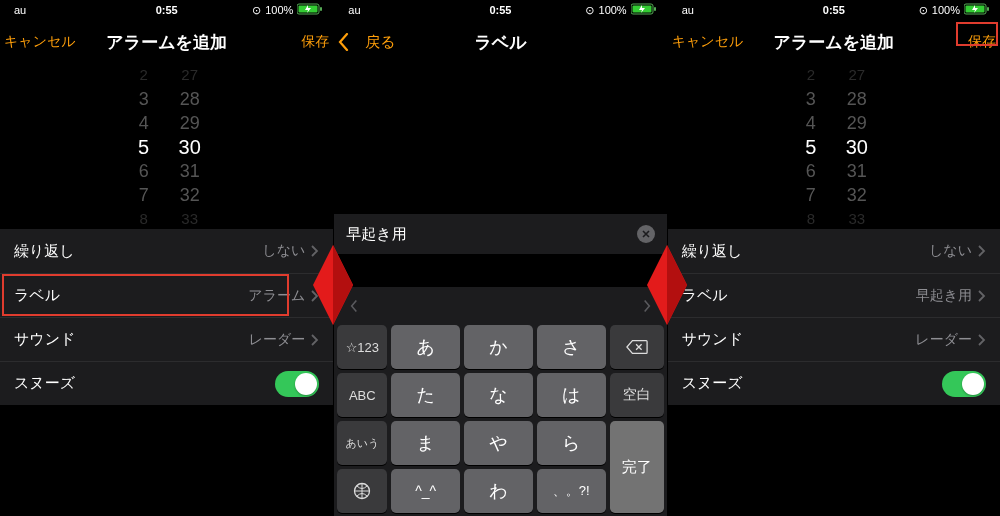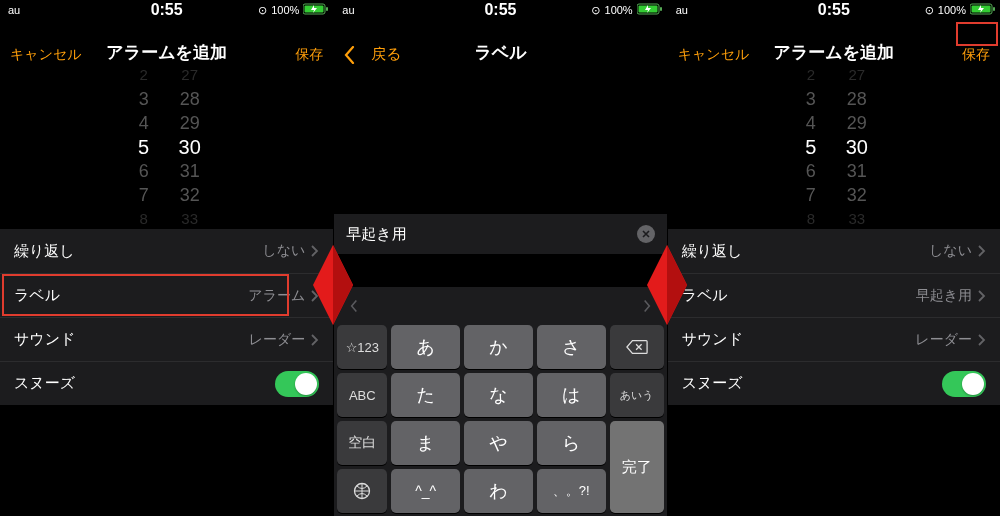--- a/index.html
+++ b/index.html
@@ -2,29 +2,29 @@
 <html><head>
 <meta charset="utf-8">
 <style>
   * { box-sizing: border-box; margin: 0; padding: 0; }
   html, body { width: 1000px; height: 516px; background: #000; font-family: -apple-system, "Hiragino Sans", sans-serif; overflow: hidden; }
   .stage { position: relative; width: 1000px; height: 516px; display: flex; }
   .phone { width: 333.33px; height: 516px; background: #000; position: relative; color: #fff; overflow: hidden; }
   .phone + .phone { border-left: 1px solid #000; }
 
   
-  .status { height: 20px; display: flex; align-items: center; justify-content: space-between; padding: 0 4px; font-size: 11px; color: #fff; }
+  .status { height: 20px; display: flex; align-items: center; justify-content: space-between; padding: 0 10px; font-size: 11px; color: #fff; }
   .status .left { display:flex; align-items:center; gap:4px; }
   .status .right { display:flex; align-items:center; gap:4px; }
   .bars svg, .wifi svg, .batt svg { display:block; }
   .carrier { font-size:11px; }
-  .time { font-size:16px; font-weight:600; position:absolute; left:50%; transform:translateX(-50%); }
-
-  
-  .nav { height: 44px; display:flex; align-items:flex-end; justify-content:space-between; padding:0 10px; }
+  .time { font-size:11px; font-weight:600; position:absolute; left:50%; transform:translateX(-50%); }
+
+  
+  .nav { height: 44px; display:flex; align-items:center; justify-content:space-between; padding:0 4px; }
   .nav .title { position:absolute; left:50%; transform:translateX(-50%); font-size:17px; font-weight:600; color:#fff; }
   .nav .btn { font-size:14px; color:#ff9f0a; }
   .nav .back { display:flex; align-items:center; gap:16px; font-size:15px; color:#ff9f0a;}
   .nav .back svg { width:11px; height:18px; }
 
   
   .picker { height: 165px; position:relative; overflow:hidden; display:flex; justify-content:center; gap:18px; align-items:center; }
   .picker-col { display:flex; flex-direction:column; align-items:center; }
   .picker-col span { height:24px; line-height:24px; font-size:18px; color:#3a3a3c; text-align:center; min-width:28px;}
   .picker-col span.sel { color:#fff; font-size:20px; font-weight:500;}
@@ -245,23 +245,23 @@
             <svg viewBox="0 0 24 16">
               <path d="M7 1 L22 1 Q23 1 23 2 L23 14 Q23 15 22 15 L7 15 L1 8 Z" fill="none" stroke="#ddd" stroke-width="1.4"></path>
               <path d="M11 5 L17 11 M17 5 L11 11" stroke="#ddd" stroke-width="1.4"></path>
             </svg>
           </div>
 
         <div class="key dark">ABC</div>
         <div class="key">た</div>
         <div class="key">な</div>
         <div class="key">は</div>
+        <div class="key dark space">空白</div>
+
         <div class="key dark" style="font-size:11px;">あいう</div>
-
-        <div class="key dark space">空白</div>
         <div class="key">ま</div>
         <div class="key">や</div>
         <div class="key">ら</div>
         <div class="key done">完了</div>
 
         <div class="key dark">
             <svg viewBox="0 0 18 18" width="18" height="18">
               <circle cx="9" cy="9" r="7.5" fill="none" stroke="#ddd" stroke-width="1.3"></circle>
               <path d="M2 9 H16 M9 1.5 V16.5 M4 4 Q9 9 14 4 M4 14 Q9 9 14 14" stroke="#ddd" stroke-width="1" fill="none"></path>
             </svg>

